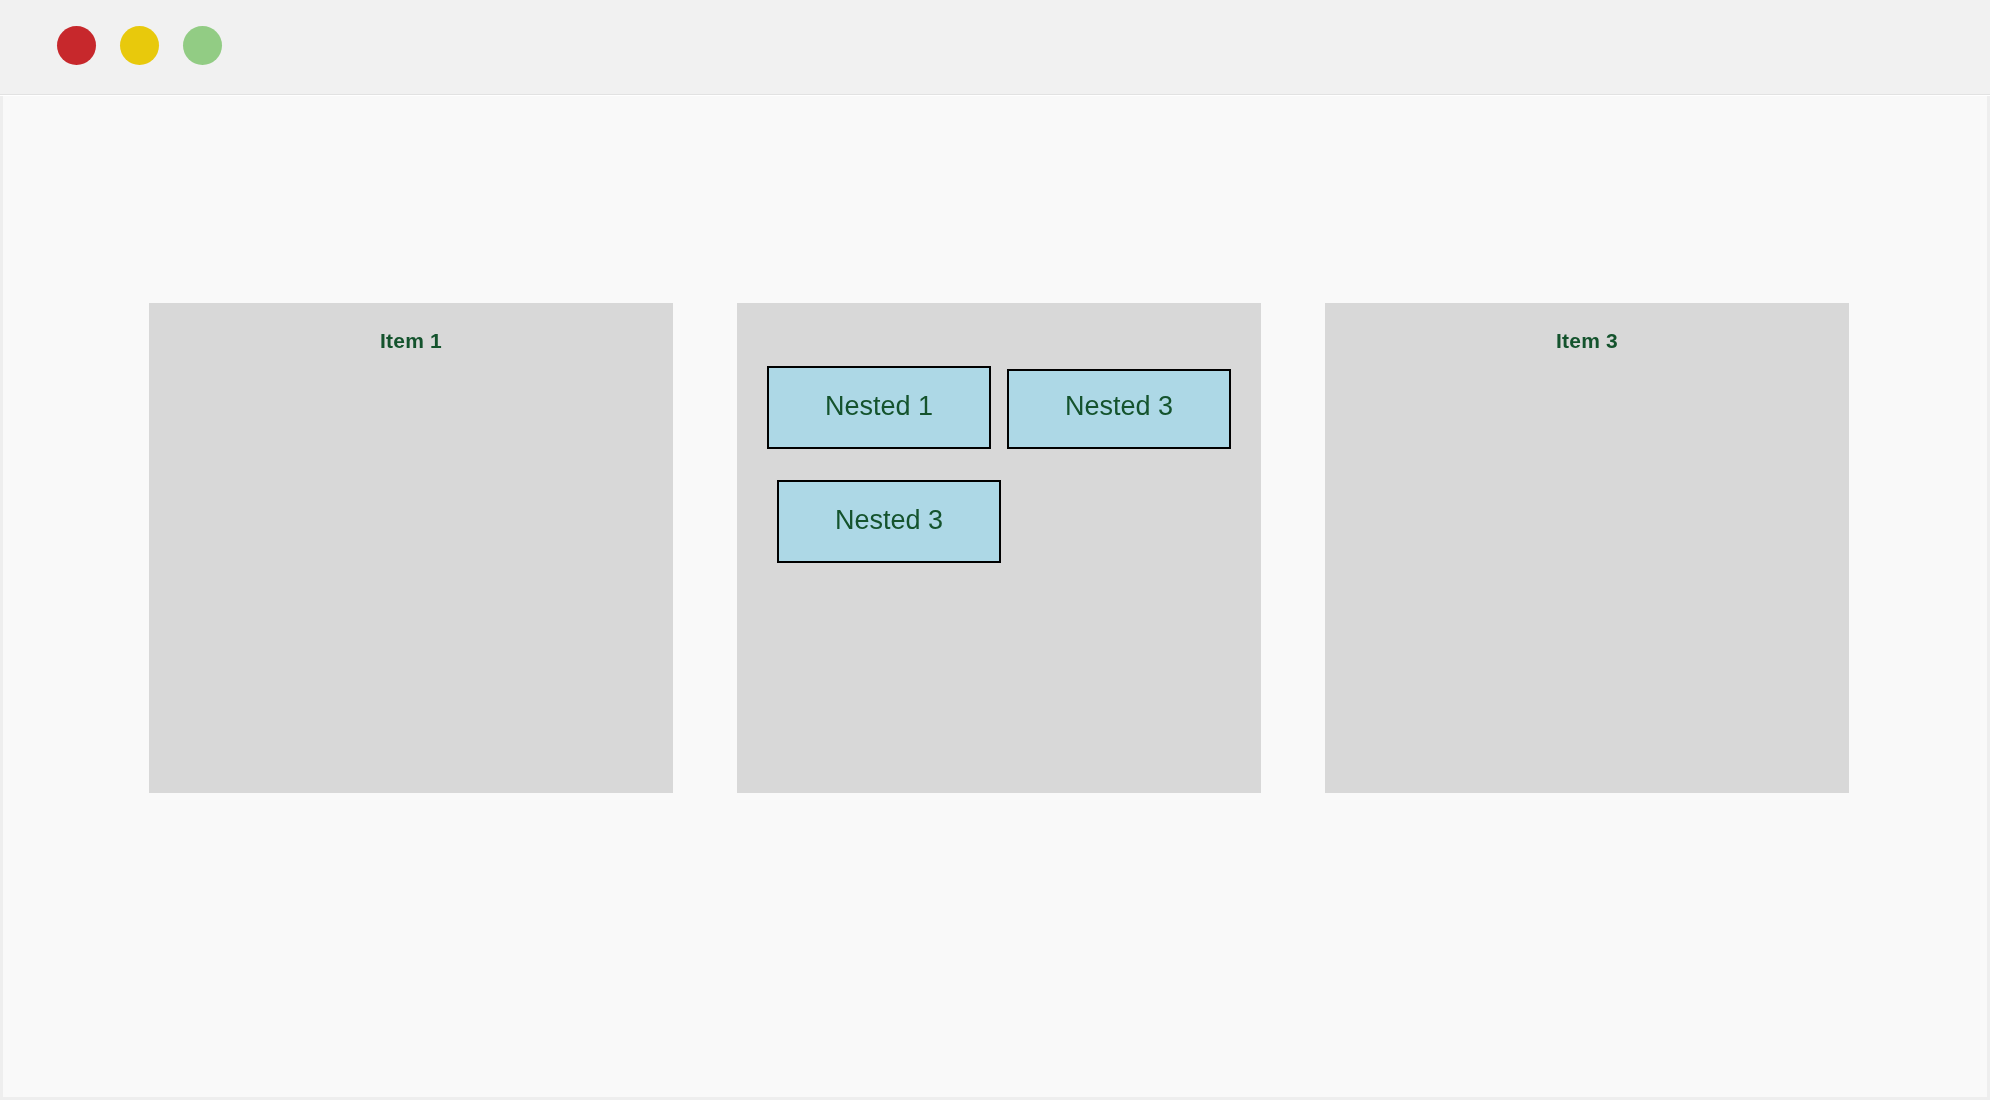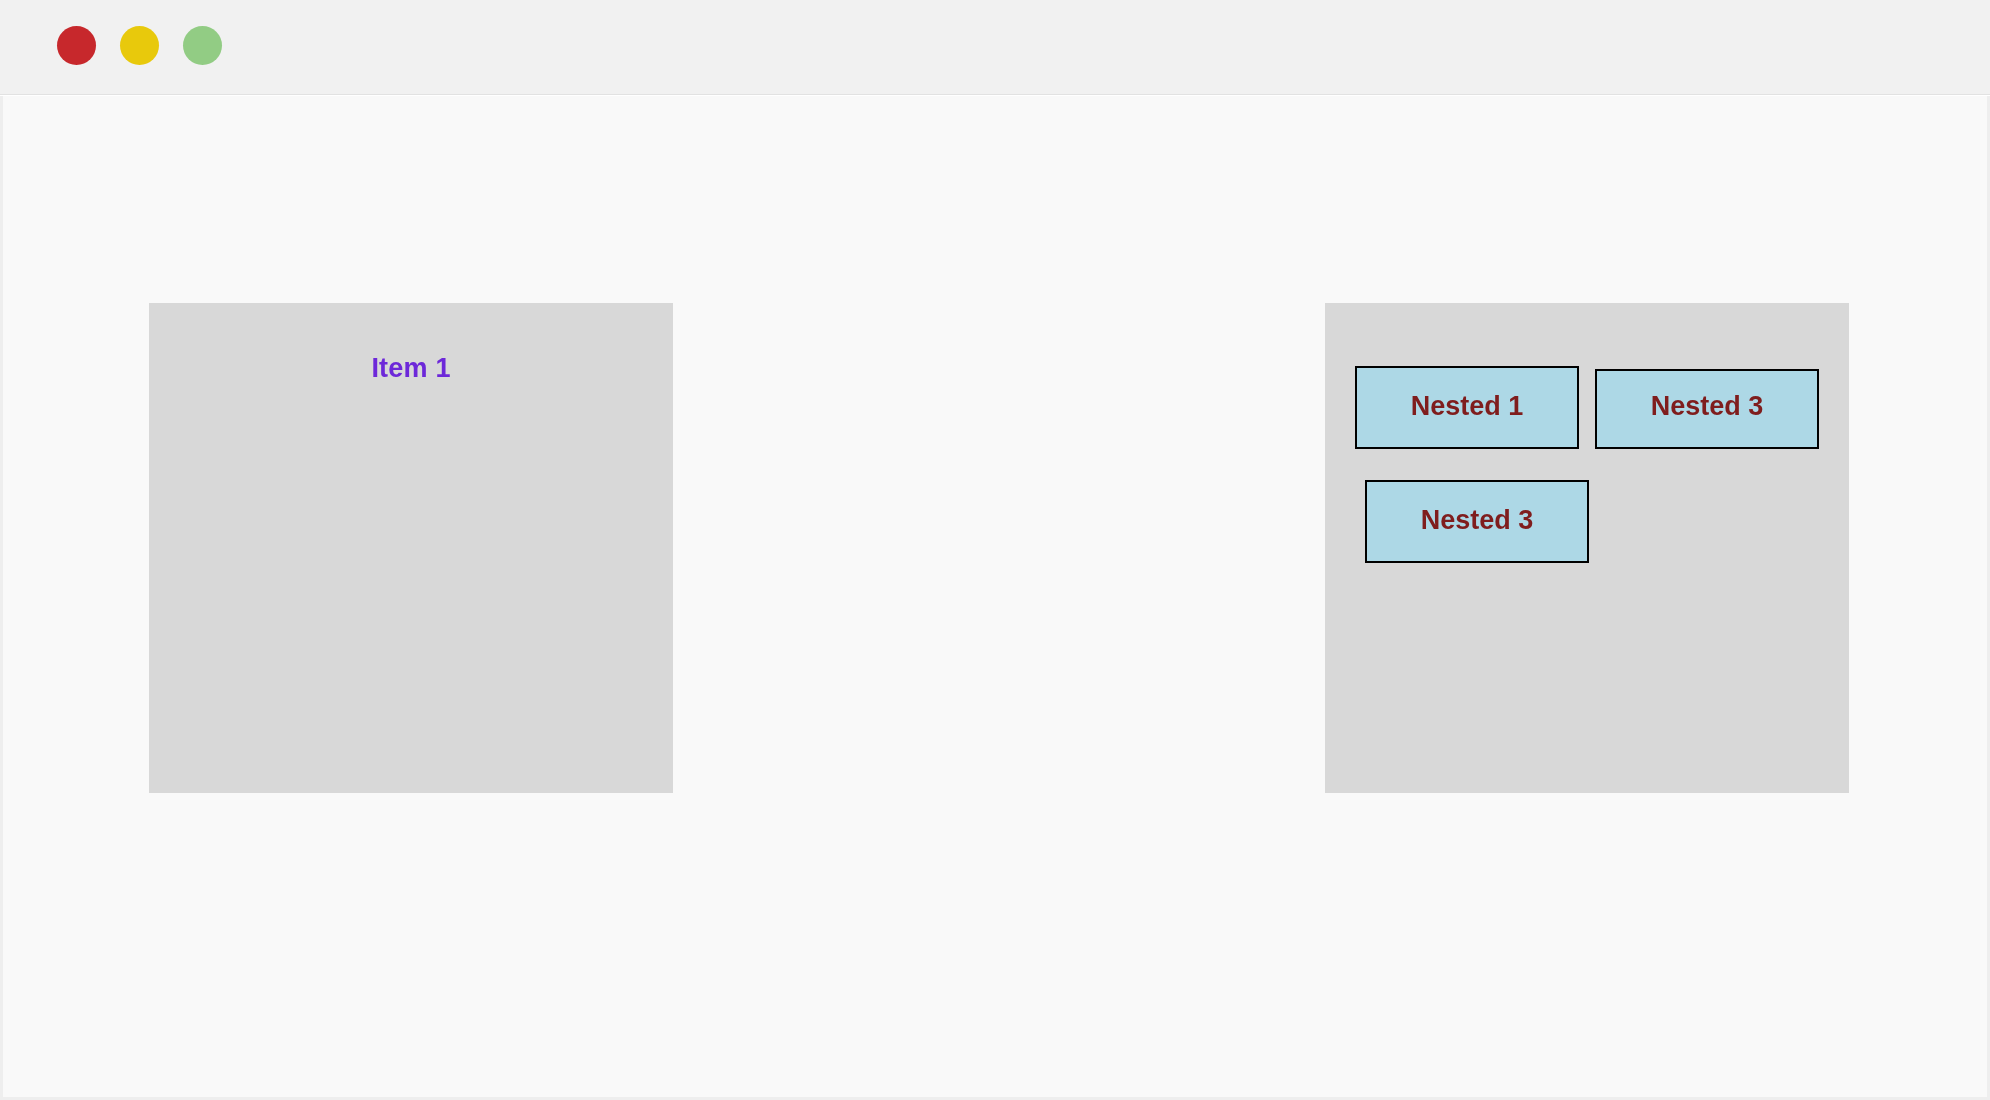--- a/index.html
+++ b/index.html
@@ -80,43 +80,43 @@
     width: 524px;
     height: 490px;
     background: #d8d8d8;
     box-sizing: border-box;
     position: relative;
   }
 
   .item-label {
     display: block;
     text-align: center;
-    font-size: 27px;
+    font-size: 21px;
     font-weight: bold;
-    color: #6d28d9;
-    padding-top: 52px;
+    color: #14532d;
+    padding-top: 27px;
     line-height: 1;
     letter-spacing: 0.2px;
   }
 
   .nested-wrap {
     padding: 63px 0 0 30px;
     font-size: 0;
   }
 
   .nested {
     display: inline-block;
     vertical-align: baseline;
     box-sizing: border-box;
     width: 224px;
     background: #ADD8E6;
     border: 2px solid #000000;
     font-size: 27px;
-    font-weight: bold;
-    color: #7f1d1d;
+    font-weight: normal;
+    color: #14532d;
     text-align: center;
     padding: 25px 0 27px 0;
     line-height: 1;
   }
   .nested.n1 { margin-right: 16px; }
   .nested.n2 { padding-top: 22px; padding-bottom: 27px; }
   .nested.n3 { margin-top: 31px; }
 
   .nested-row2 { font-size: 0; padding-left: 10px; }
 </style>
@@ -142,17 +142,20 @@
 
       <div class="item">
         <div class="nested-wrap">
           <span class="nested n1">Nested 1</span><span class="nested n2">Nested 3</span>
           <div class="nested-row2">
             <span class="nested n3">Nested 3</span>
           </div>
         </div>
       </div>
 
+      <div class="item">
+        <span class="item-label">Item 3</span>
+      </div>
 
     </div>
   </div>
 
 </div>
 
 </body></html>

